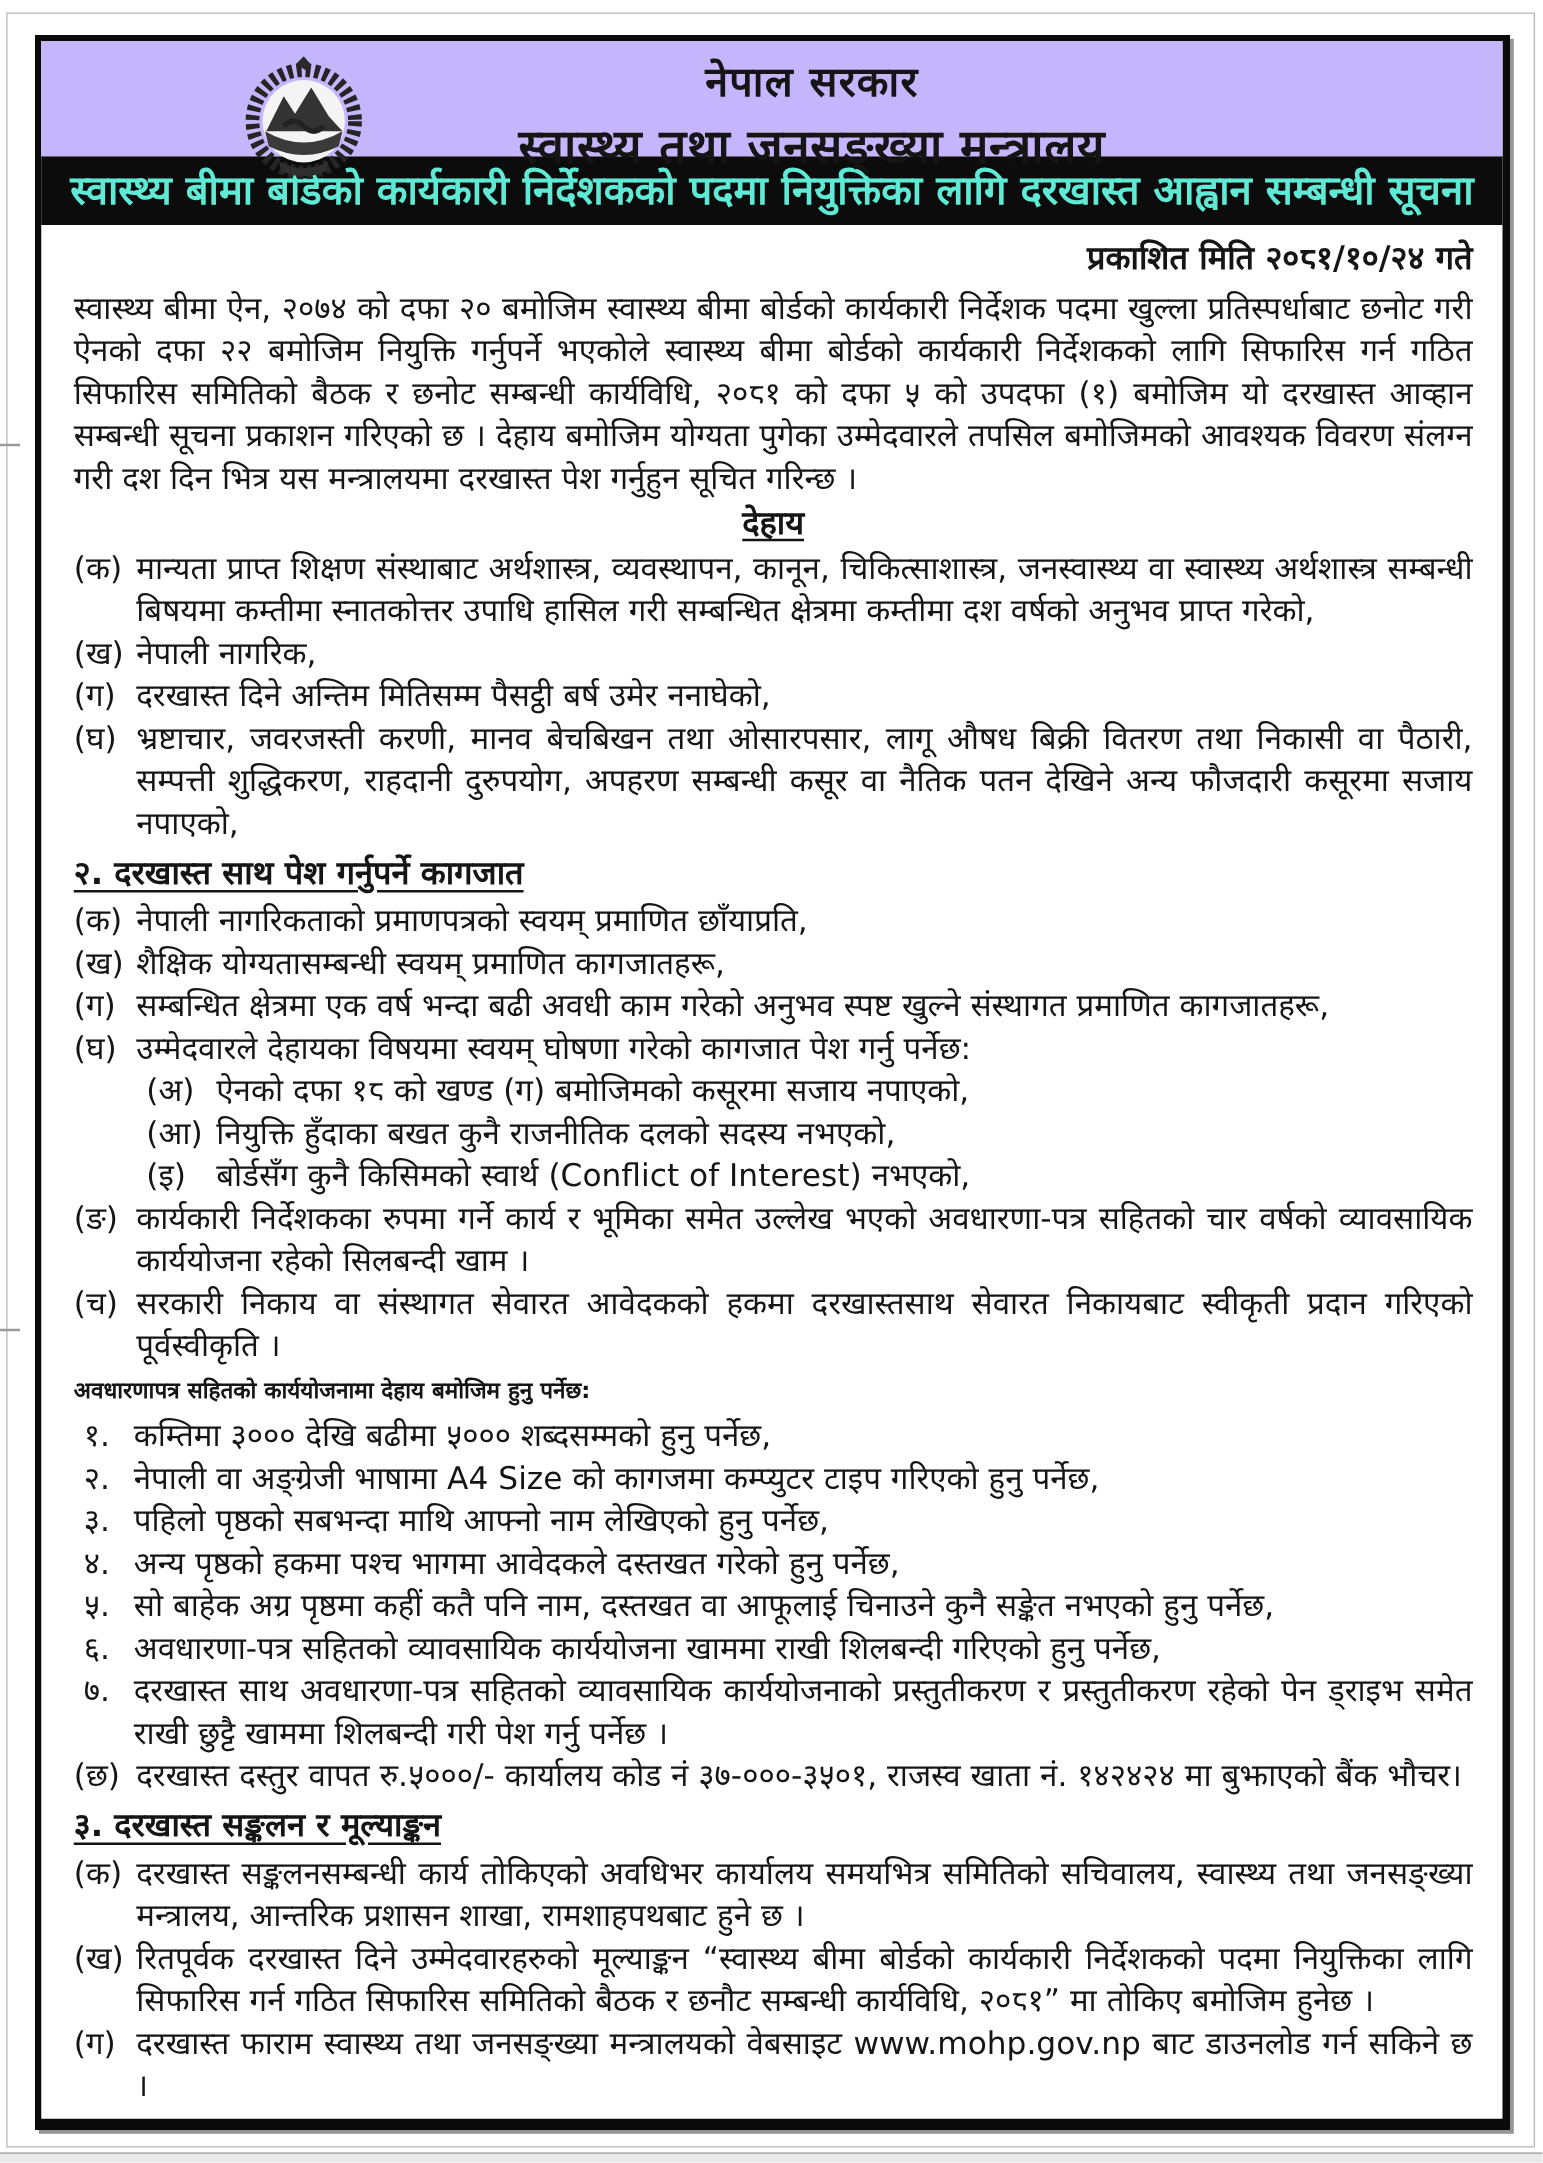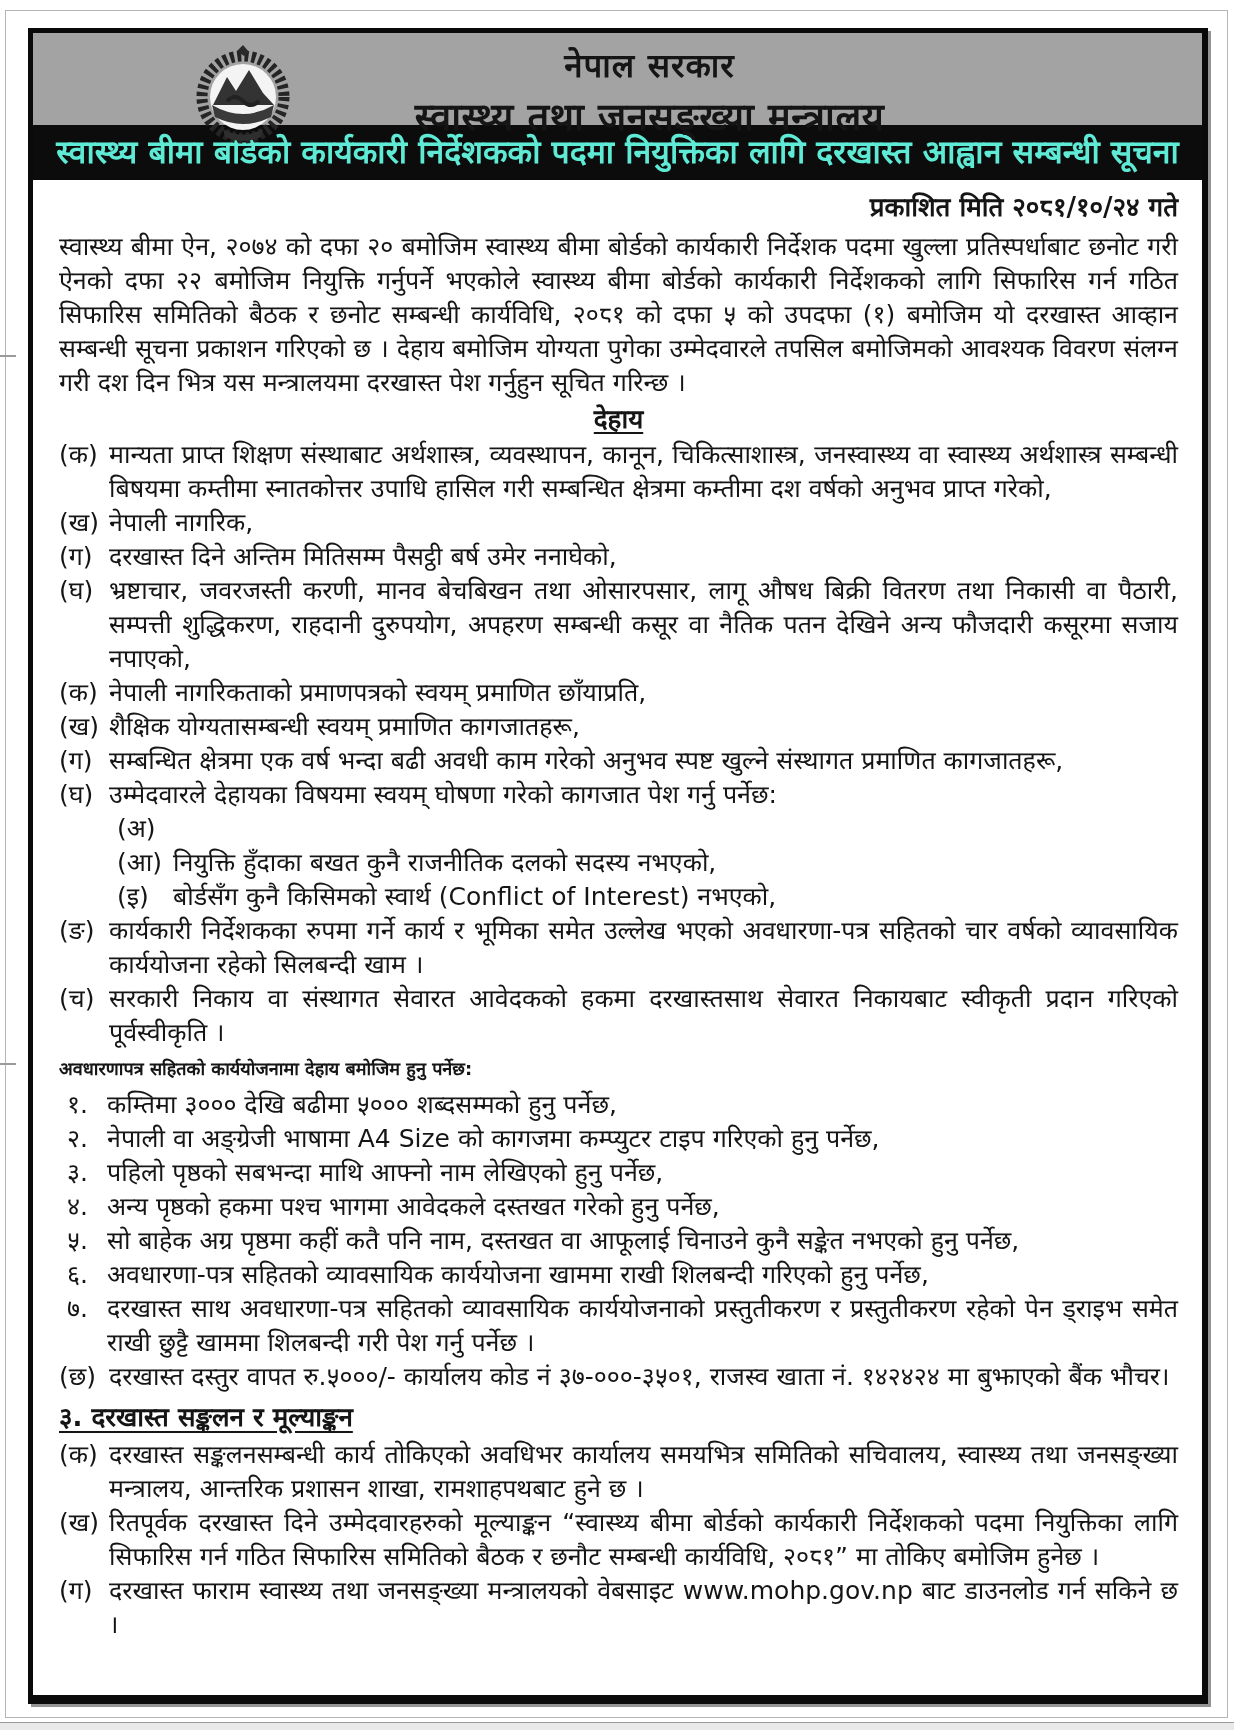--- a/index.html
+++ b/index.html
@@ -23,21 +23,21 @@
 
   
   .doc{
     position:absolute;left:28px;top:28px;width:1180px;height:1676px;
     box-sizing:border-box;background:#ffffff;
     border:5px solid #0a0a0a;border-bottom-width:9px;border-right-width:6px;
     box-shadow:3px 3px 0 rgba(60,60,60,.55);
   }
 
   
-  .doc-header{position:relative;height:92px;background:#a3a3a3;}
+  .doc-header{position:relative;height:92px;background:#c4b5fd;}
   .emblem{position:absolute;left:150px;top:12px;width:120px;height:104px;}
   .header-titles{
     position:absolute;left:0;right:0;top:10px;text-align:center;
     transform:translateX(32px);
   }
   .gov-title{font-size:33px;font-weight:bold;letter-spacing:1px;line-height:46px;}
   .ministry-title{font-size:38px;font-weight:bold;letter-spacing:.5px;line-height:56px;}
 
   
   .banner{
@@ -112,38 +112,40 @@
     </div>
     <div class="row">
       <span class="lbl">(ग)</span>
       <span class="txt">दरखास्त दिने अन्तिम मितिसम्म पैसट्ठी बर्ष उमेर ननाघेको,</span>
     </div>
     <div class="row">
       <span class="lbl">(घ)</span>
       <span class="txt">भ्रष्टाचार, जवरजस्ती करणी, मानव बेचबिखन तथा ओसारपसार, लागू औषध बिक्री वितरण तथा निकासी वा पैठारी, सम्पत्ती शुद्धिकरण, राहदानी दुरुपयोग, अपहरण सम्बन्धी कसूर वा नैतिक पतन देखिने अन्य फौजदारी कसूरमा सजाय नपाएको,</span>
     </div>
 
+    <div class="sec-title">२. दरखास्त साथ पेश गर्नुपर्ने कागजात</div>
     <div class="row">
       <span class="lbl">(क)</span>
       <span class="txt">नेपाली नागरिकताको प्रमाणपत्रको स्वयम् प्रमाणित छाँयाप्रति,</span>
     </div>
     <div class="row">
       <span class="lbl">(ख)</span>
       <span class="txt">शैक्षिक योग्यतासम्बन्धी स्वयम् प्रमाणित कागजातहरू,</span>
     </div>
     <div class="row">
       <span class="lbl">(ग)</span>
       <span class="txt">सम्बन्धित क्षेत्रमा एक वर्ष भन्दा बढी अवधी काम गरेको अनुभव स्पष्ट खुल्ने संस्थागत प्रमाणित कागजातहरू,</span>
     </div>
     <div class="row">
       <span class="lbl">(घ)</span>
       <span class="txt">उम्मेदवारले देहायका विषयमा स्वयम् घोषणा गरेको कागजात पेश गर्नु पर्नेछ:</span>
     </div>
     <div class="row sub">
       <span class="lbl">(अ)</span>
+      <span class="txt">ऐनको दफा १८ को खण्ड (ग) बमोजिमको कसूरमा सजाय नपाएको,</span>
     </div>
     <div class="row sub">
       <span class="lbl">(आ)</span>
       <span class="txt">नियुक्ति हुँदाका बखत कुनै राजनीतिक दलको सदस्य नभएको,</span>
     </div>
     <div class="row sub">
       <span class="lbl">(इ)</span>
       <span class="txt">बोर्डसँग कुनै किसिमको स्वार्थ (Conflict of Interest) नभएको,</span>
     </div>
     <div class="row">

